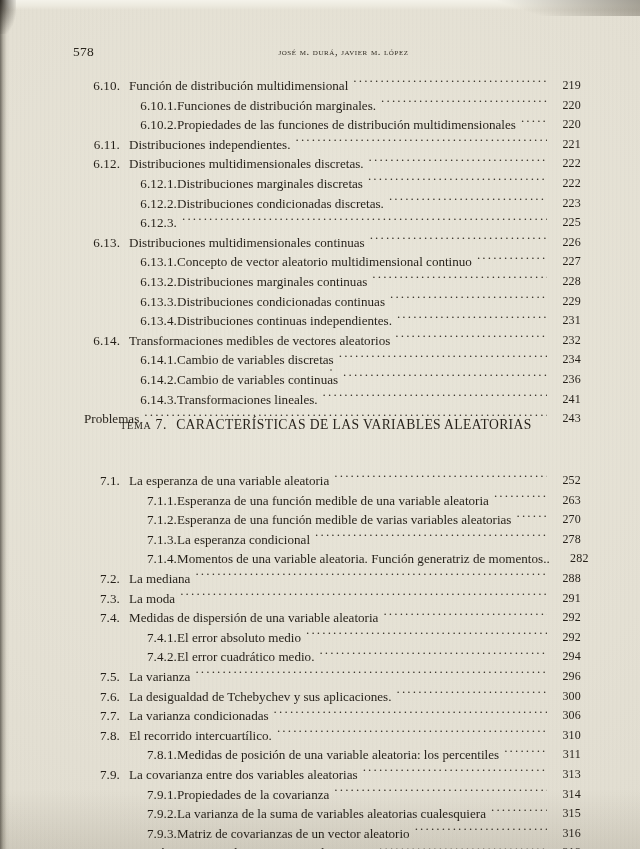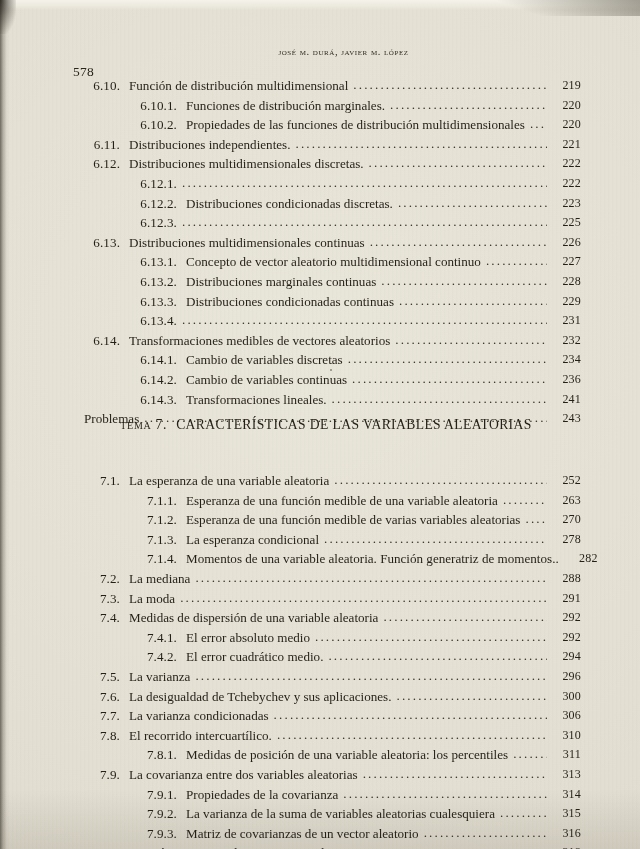--- a/index.html
+++ b/index.html
@@ -94,21 +94,20 @@
     left: 0; right: 0;
     height: 18px;
   }
   .folio {
     position: absolute;
     left: 73px;
     top: 0;
     font-size: 13.5px;
     letter-spacing: 0.2px;
     color: #2a251d;
-    margin-top: 20px;
   }
   .authors {
     position: absolute;
     left: 0; right: 0;
     top: 2px;
     text-align: center;
     font-size: 10.5px;
     letter-spacing: 0.55px;
     color: #2e2920;
     
@@ -121,38 +120,38 @@
   .toc {
     position: absolute;
     left: 73px;
     width: 508px;
   }
   .toc-a { top: 76px; }
   .toc-b { top: 471px; }
 
   .row {
     display: flex;
-    align-items: flex-end;
+    align-items: flex-start;
     font-size: 13.1px;
     line-height: 19.6px;
     white-space: nowrap;
     color: #241f18;
   }
   .num {
     flex: 0 0 auto;
     text-align: right;
     letter-spacing: 0.1px;
   }
   
   .lvl1 > .num { width: 47px; }
   .lvl1 > .label { margin-left: 9px; }
 
   
   .lvl2 > .num { width: 47px; margin-left: 57px; }
-  .lvl2 > .label { margin-left: 9px; }
+  .lvl2 > .label { }
 
   
   .lvl0 > .label { margin-left: 11px; }
 
   .label {
     flex: 0 0 auto;
   }
   .leader {
     flex: 1 1 auto;
     overflow: hidden;
@@ -255,20 +254,21 @@
           <span class="pg">221</span>
         </div>
         <div class="row lvl1">
           <span class="num">6.12.</span>
           <span class="label">Distribuciones multidimensionales discretas.</span>
           <span class="leader"></span>
           <span class="pg">222</span>
         </div>
         <div class="row lvl2">
           <span class="num">6.12.1.</span>
+          <span class="label">Distribuciones marginales discretas</span>
           <span class="leader"></span>
           <span class="pg">222</span>
         </div>
         <div class="row lvl2">
           <span class="num">6.12.2.</span>
           <span class="label">Distribuciones condicionadas discretas.</span>
           <span class="leader"></span>
           <span class="pg">223</span>
         </div>
         <div class="row lvl2">
@@ -295,20 +295,21 @@
           <span class="pg">228</span>
         </div>
         <div class="row lvl2">
           <span class="num">6.13.3.</span>
           <span class="label">Distribuciones condicionadas continuas</span>
           <span class="leader"></span>
           <span class="pg">229</span>
         </div>
         <div class="row lvl2">
           <span class="num">6.13.4.</span>
+          <span class="label">Distribuciones continuas independientes.</span>
           <span class="leader"></span>
           <span class="pg">231</span>
         </div>
         <div class="row lvl1">
           <span class="num">6.14.</span>
           <span class="label">Transformaciones medibles de vectores aleatorios</span>
           <span class="leader"></span>
           <span class="pg">232</span>
         </div>
         <div class="row lvl2">

